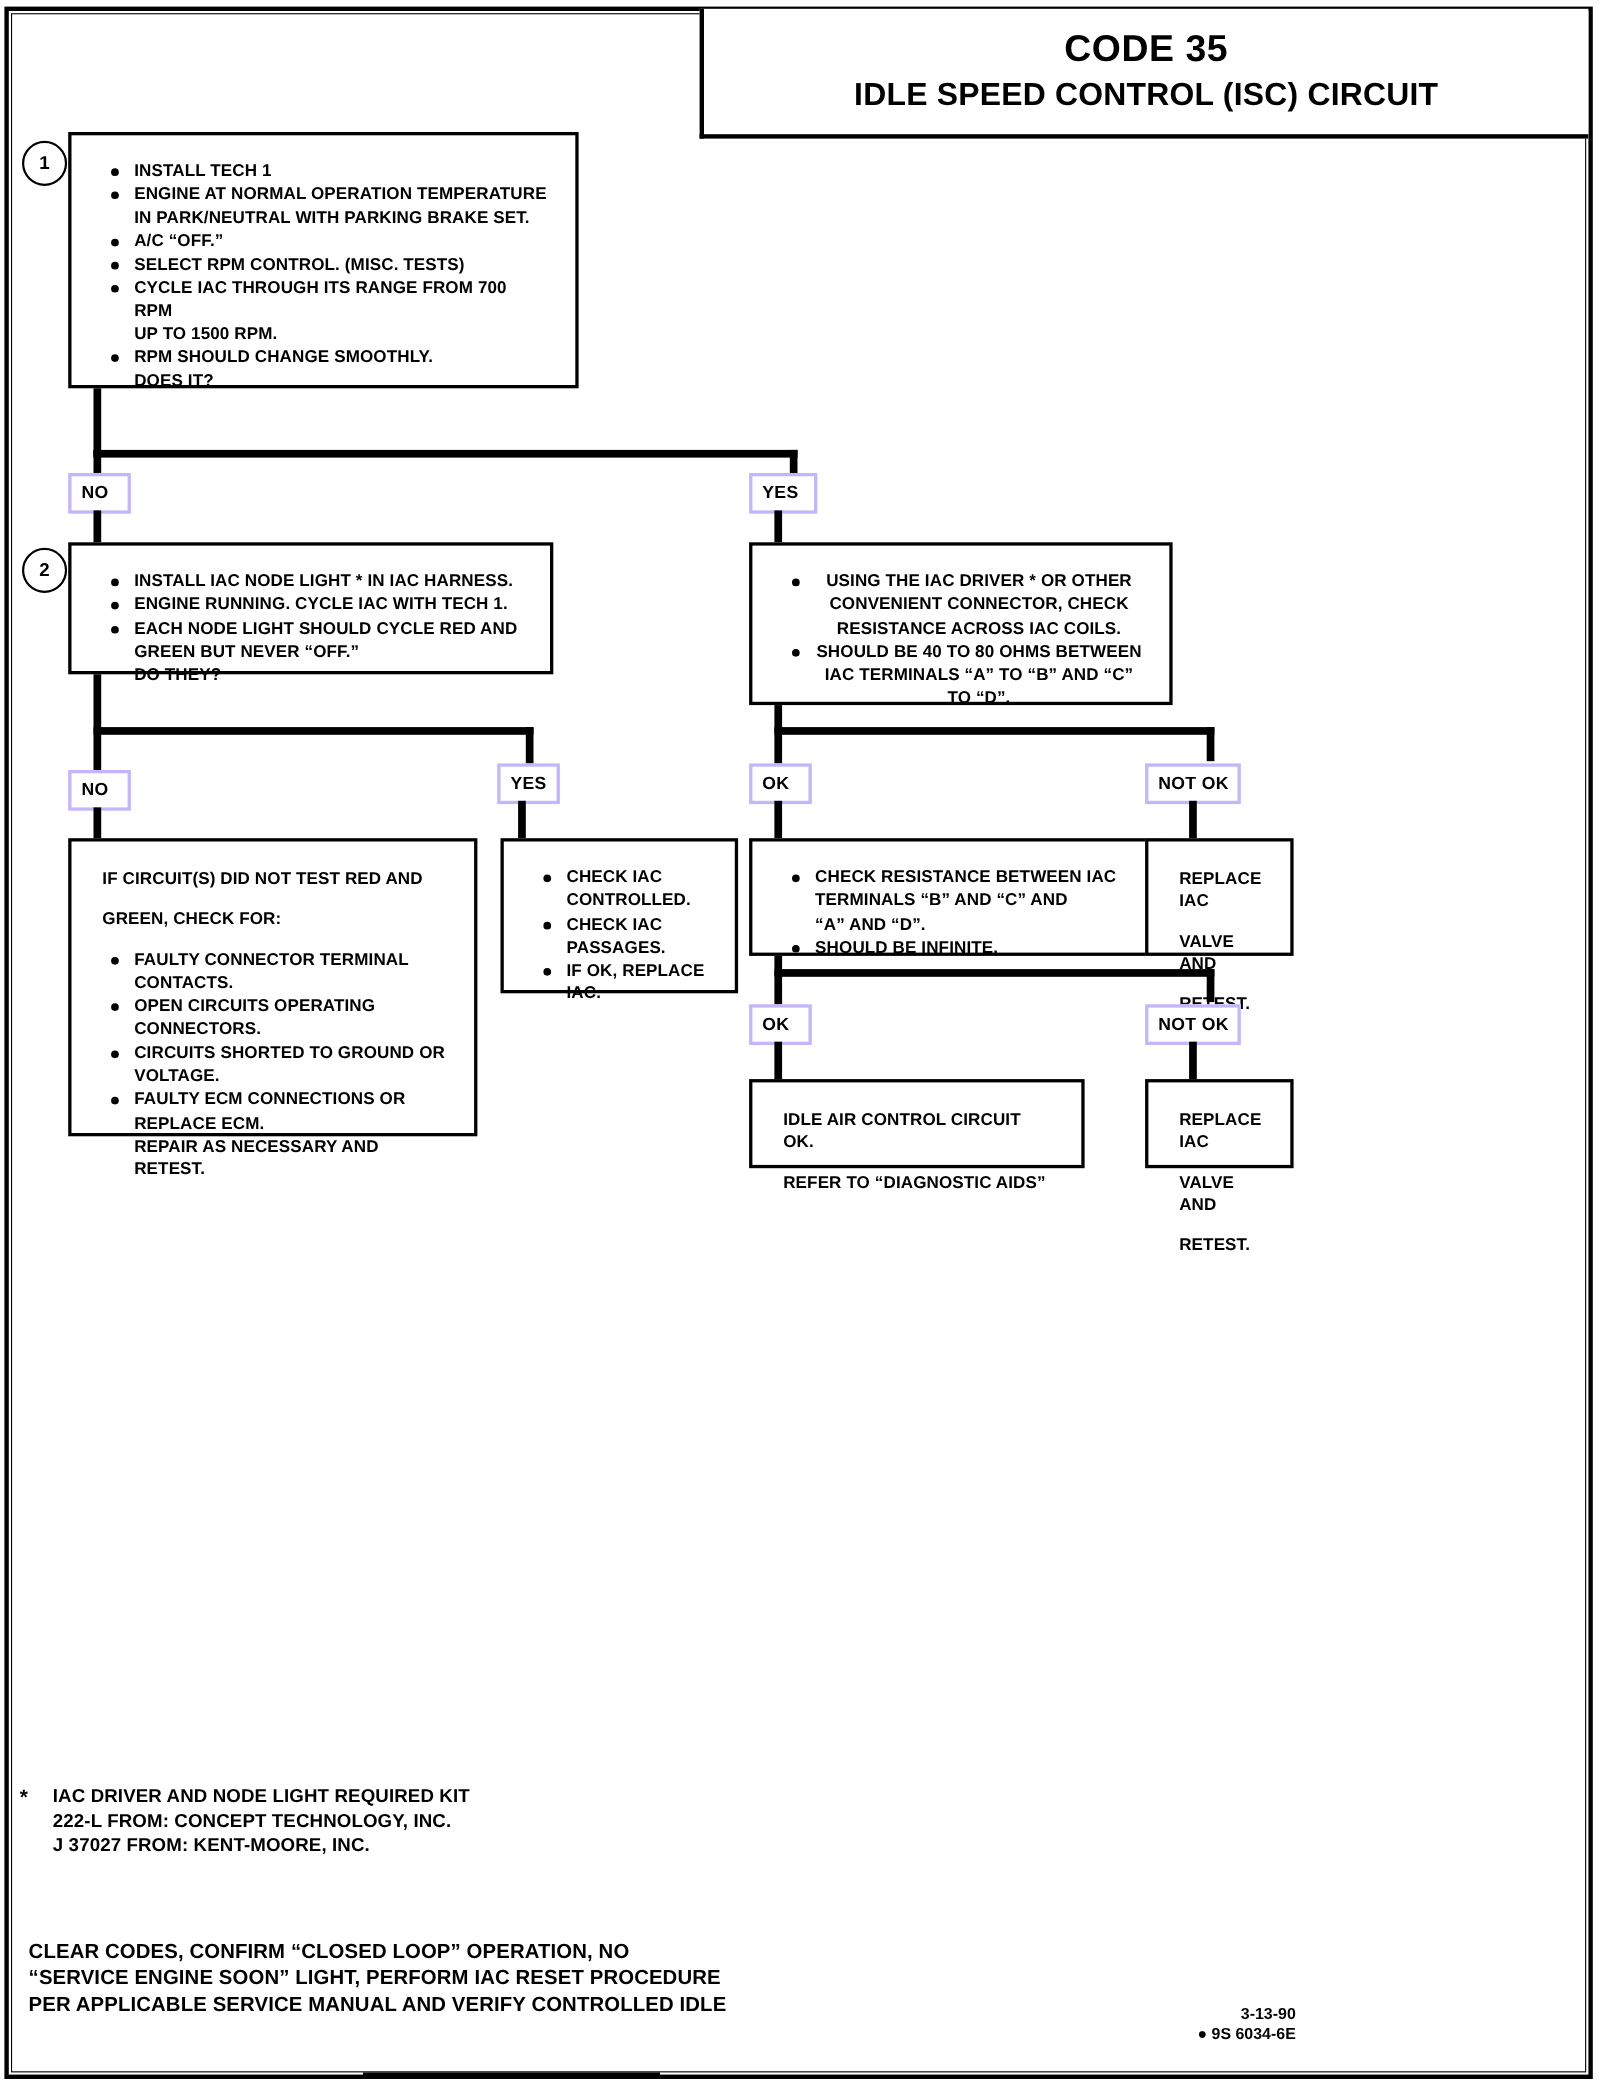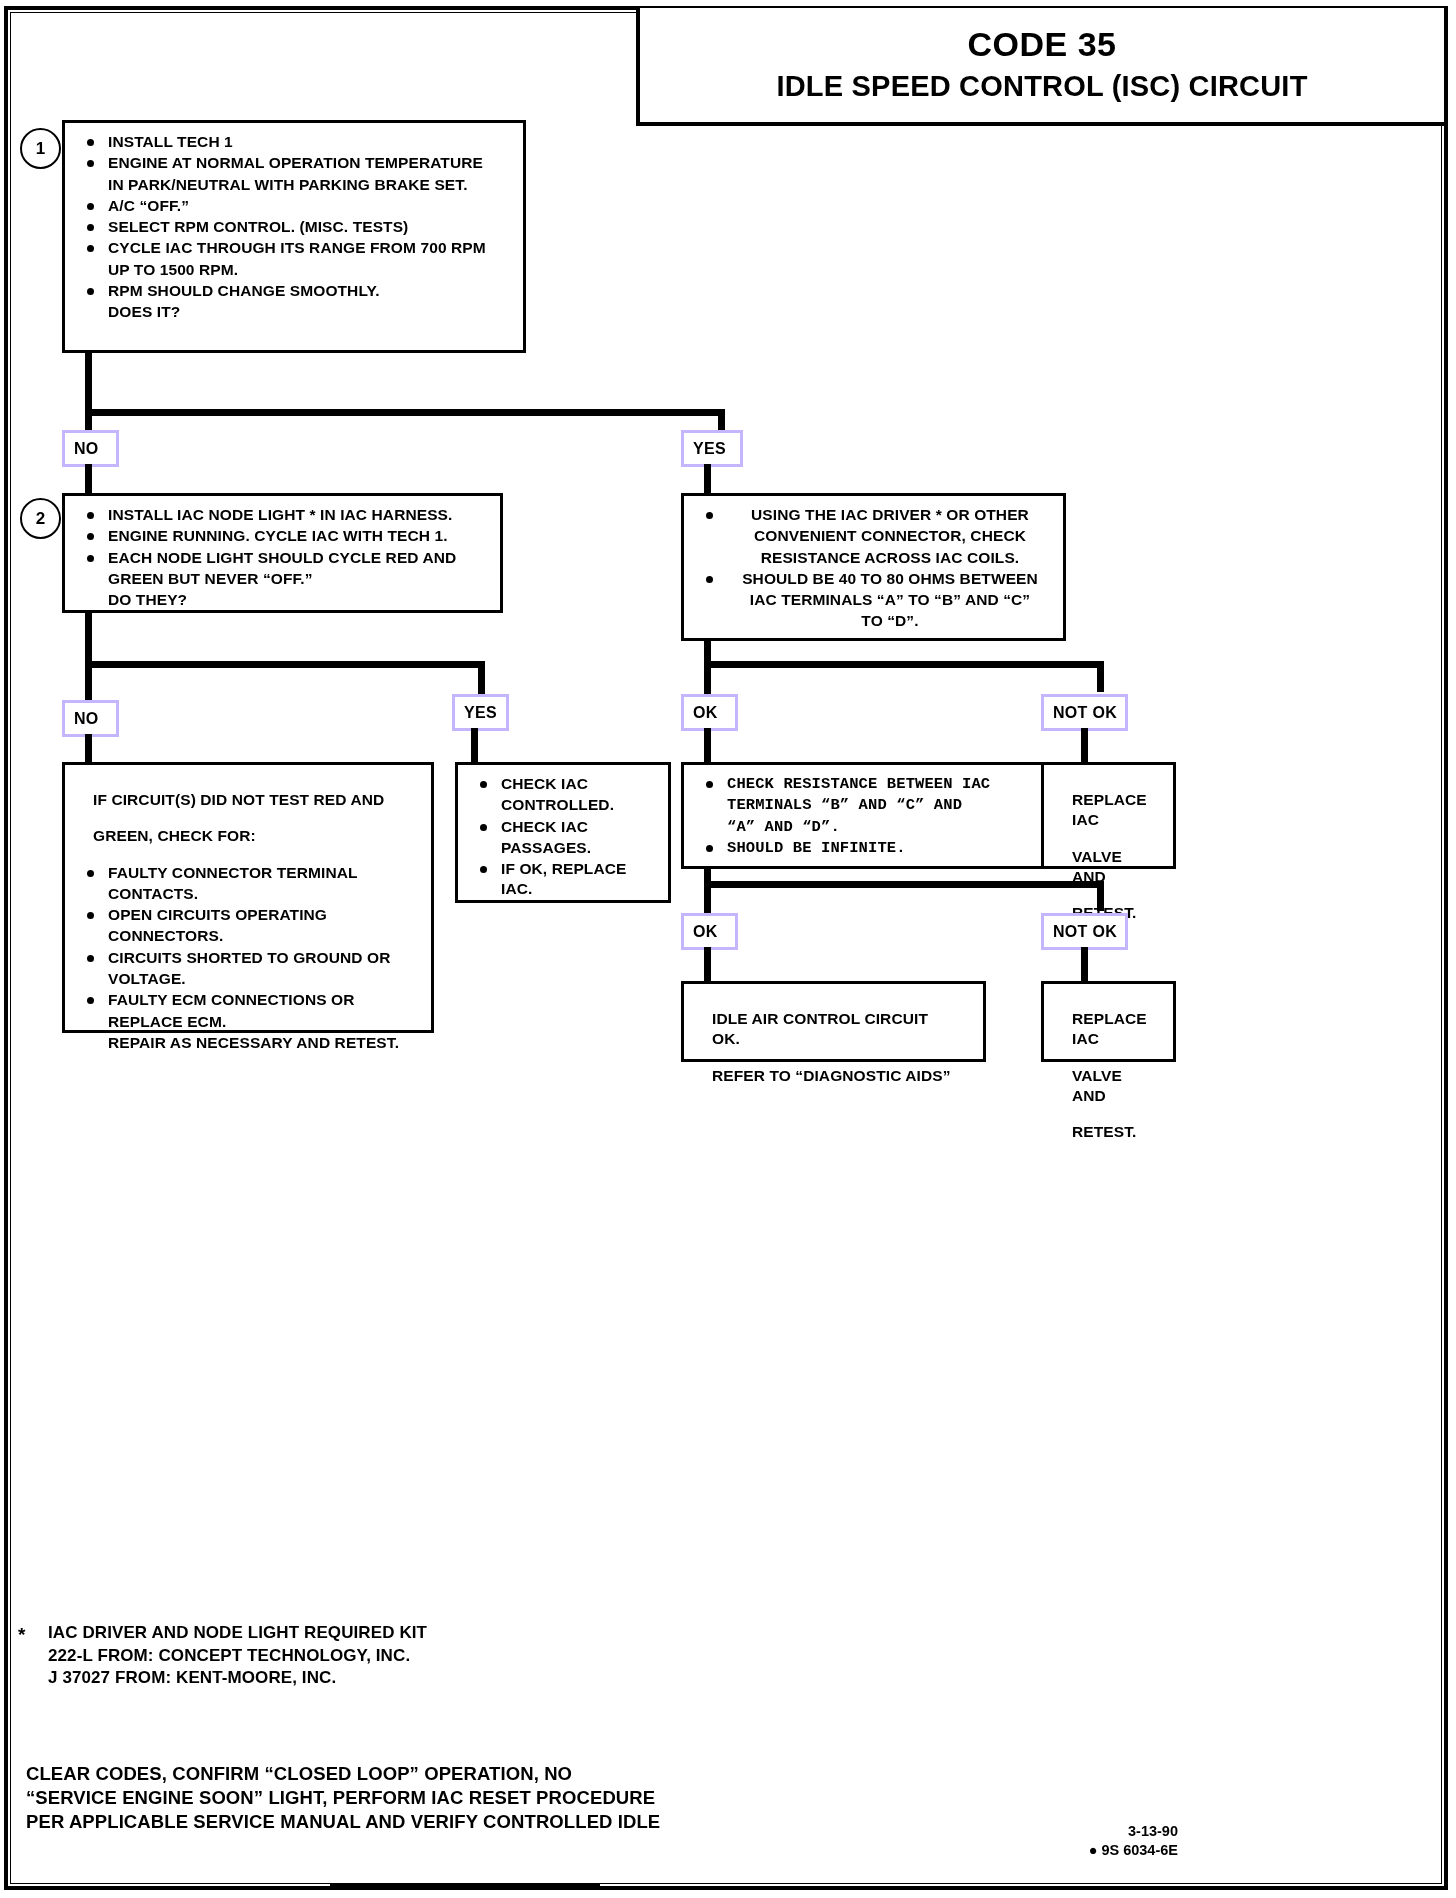--- a/index.html
+++ b/index.html
@@ -29,21 +29,21 @@
   }
   .title-sub{
     font-size:29px;font-weight:bold;letter-spacing:.2px;line-height:1.1;margin-top:8px;
   }
   
   .fbox{
     position:absolute;border:3px solid #000;box-sizing:border-box;background:#fff;
     font-size:15.5px;font-weight:bold;line-height:1.31;letter-spacing:.1px;
     padding:9px 10px 8px 12px;
   }
-  .fbox ul{list-style:none;margin:0;padding:0;}
+  .fbox ul{list-style:none;margin:14px;padding:0;}
   .fbox li{position:relative;padding-left:31px;margin:0 0 1px 0;}
   .fbox li::before{
     content:"";position:absolute;left:10px;top:7px;width:7px;height:7px;
     background:#000;border-radius:50%;
   }
   .fbox li.nb{padding-left:31px;}
   .fbox li.nb::before{display:none;}
   .fbox p{margin:16px;}
   
   .step-circle{
@@ -178,21 +178,21 @@
   <div class="fbox" style="left:455px;top:762px;width:216px;height:141px;">
     <ul>
       <li>CHECK IAC</li>
       <li class="nb">CONTROLLED.</li>
       <li>CHECK IAC</li>
       <li class="nb">PASSAGES.</li>
       <li>IF OK, REPLACE IAC.</li>
     </ul>
   </div>
 
-  <div class="fbox" style="left:681px;top:762px;width:379px;height:107px;font-family:Liberation Mono, monospace;">
+  <div class="fbox" style="left:681px;top:762px;width:379px;height:107px;">
     <ul>
       <li>CHECK RESISTANCE BETWEEN IAC</li>
       <li class="nb">TERMINALS “B” AND “C” AND</li>
       <li class="nb">“A” AND “D”.</li>
       <li>SHOULD BE INFINITE.</li>
     </ul>
   </div>
 
   <div class="fbox" style="left:1041px;top:762px;width:135px;height:107px;">
     <p>REPLACE IAC</p>

